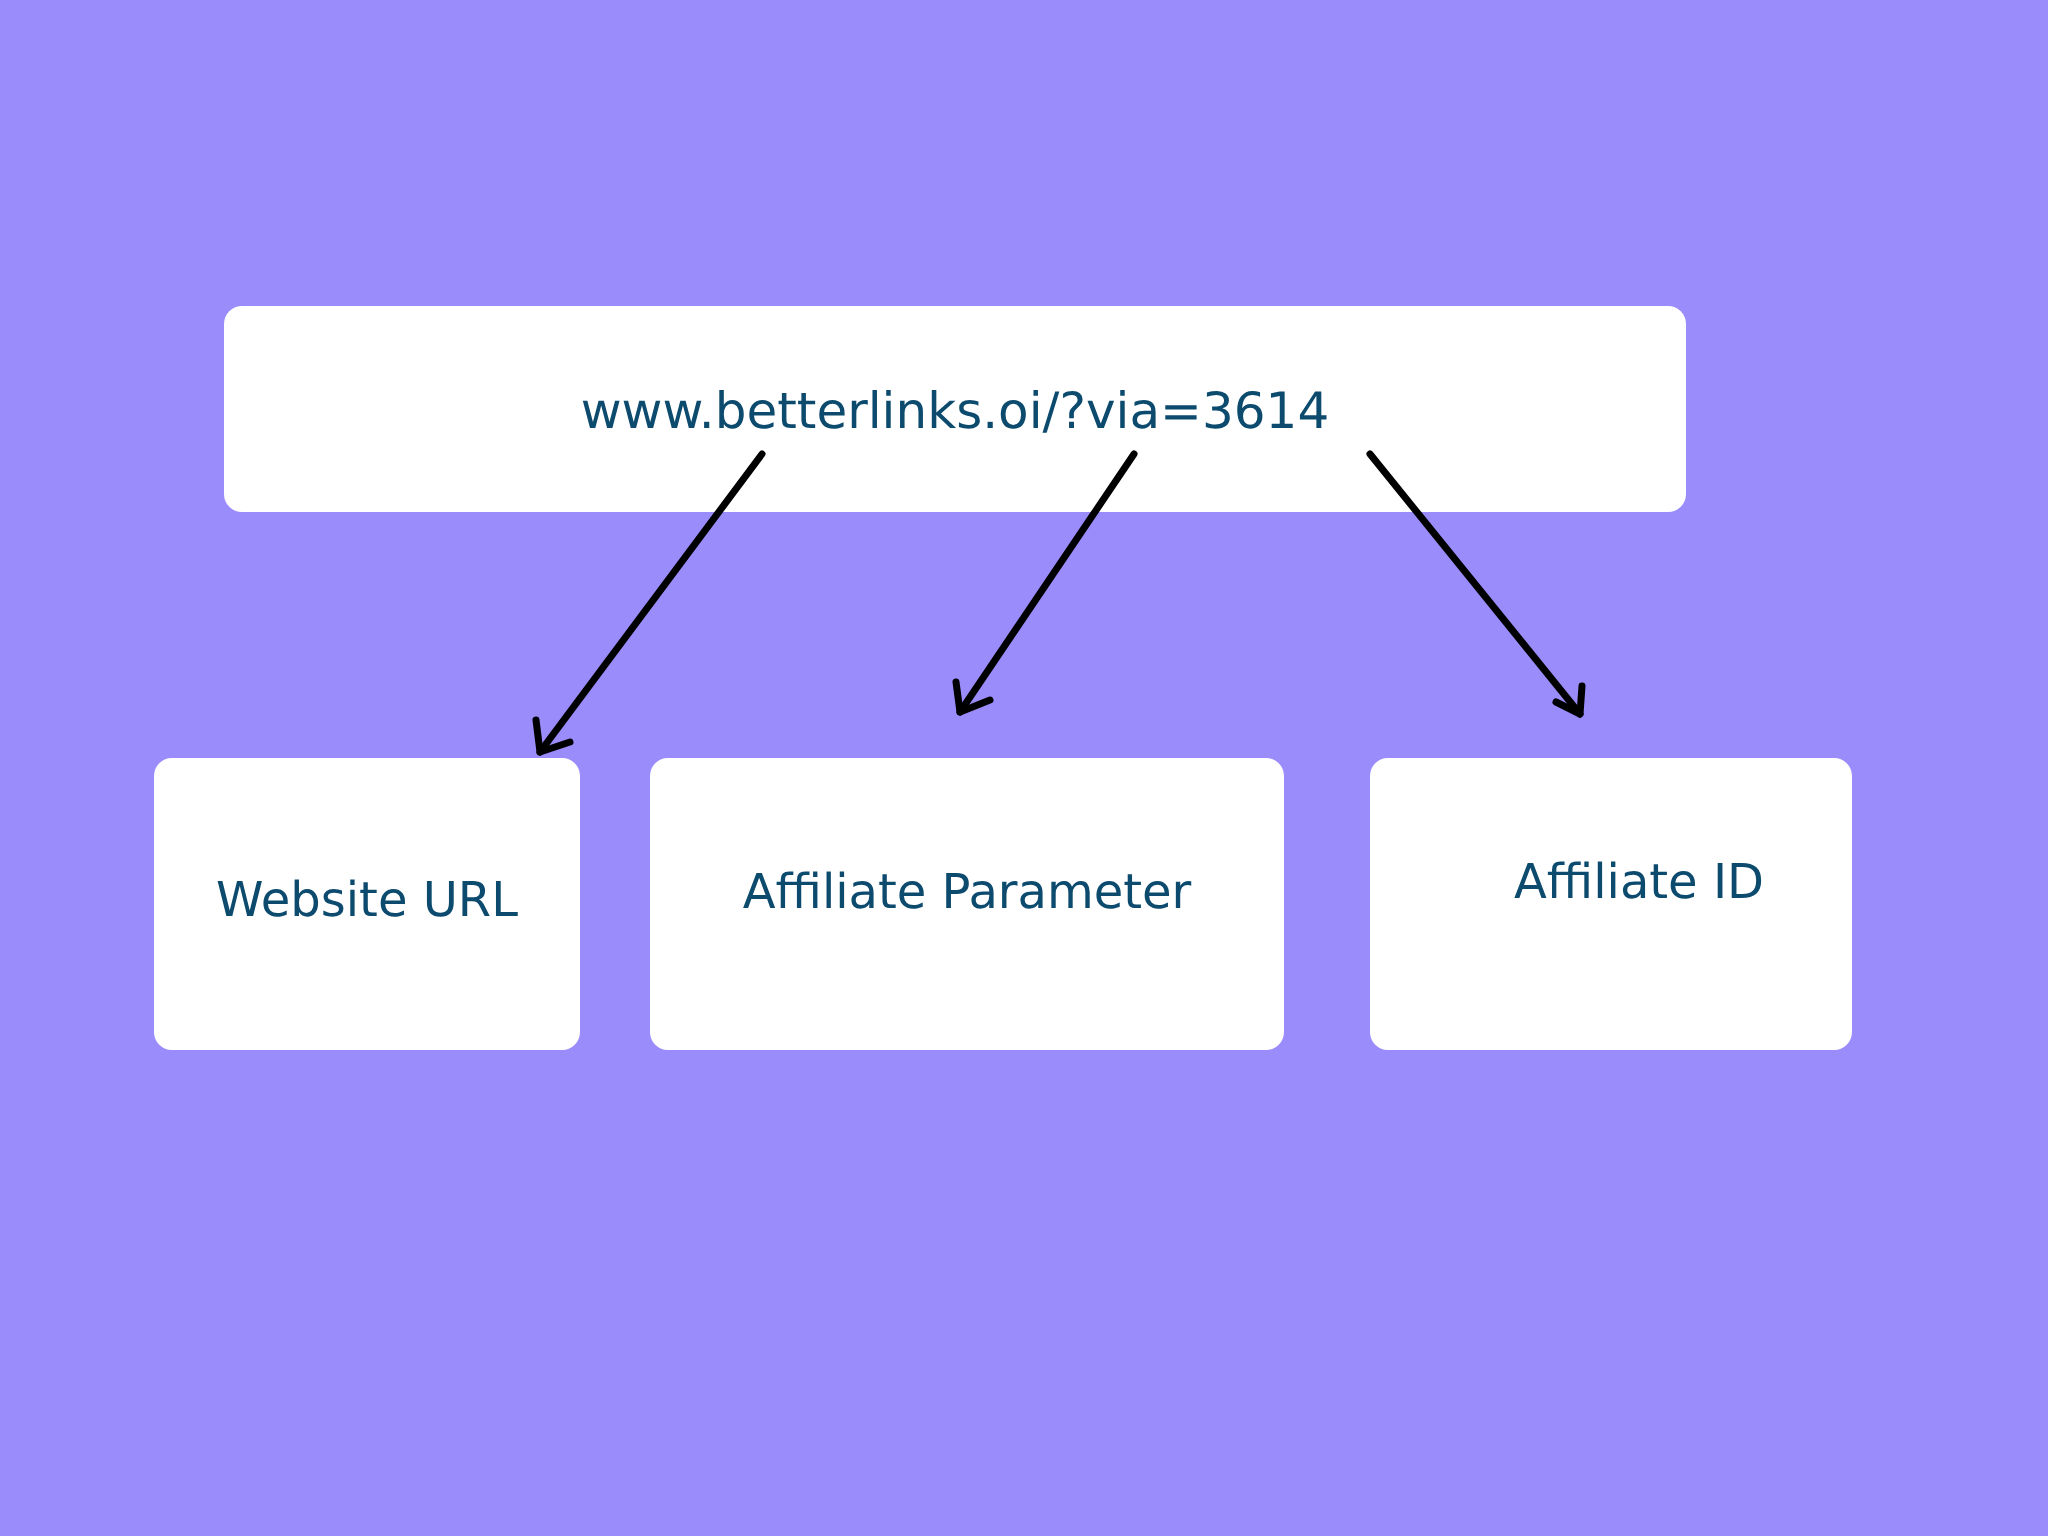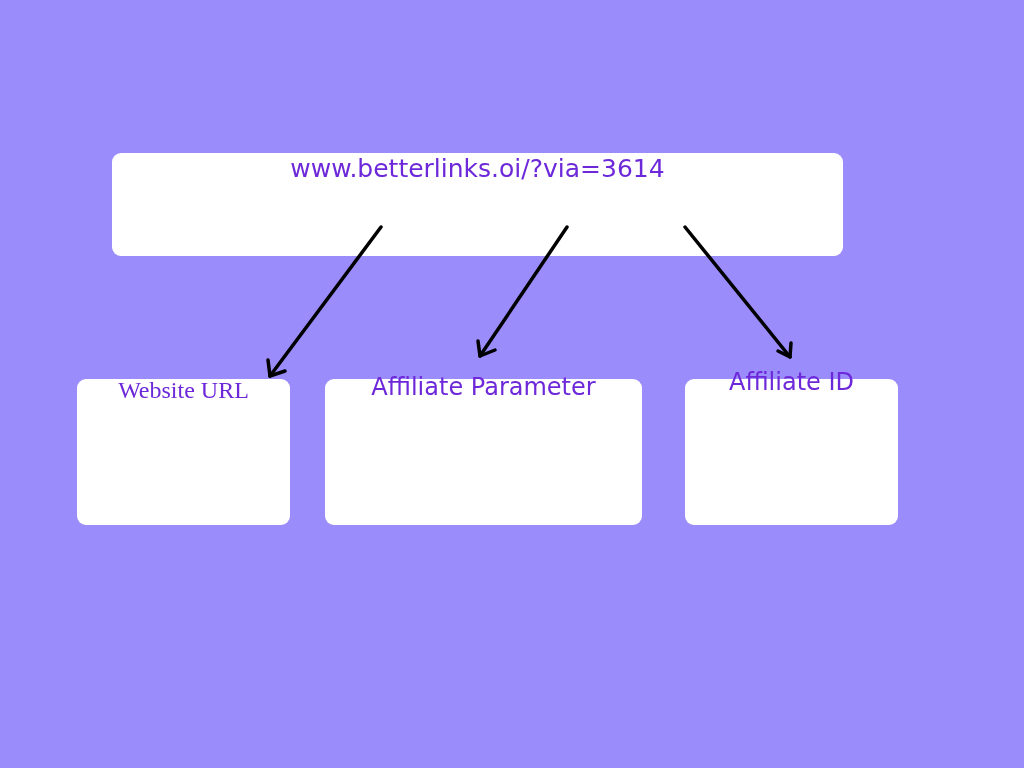--- a/index.html
+++ b/index.html
@@ -1,24 +1,24 @@
 <!DOCTYPE html>
 <html><head>
 <meta charset="utf-8">
 <style>
   html,body{margin:0;padding:0;}
   body{width:1024px;height:768px;background:#9b8cfc;position:relative;overflow:hidden;font-family:"DejaVu Sans",sans-serif;}
-  .box{position:absolute;background:#fff;border-radius:9px;display:flex;align-items:flex-start;justify-content:center;color:#6d28d9;}
+  .box{position:absolute;background:#fff;border-radius:9px;display:flex;align-items:center;justify-content:center;color:#0c4a6e;}
   .top{left:112px;top:153px;width:731px;height:103px;font-size:25px;}
   .top span{position:relative;top:1px;}
   .b1{left:77px;top:379px;width:213px;height:146px;font-size:24px;}
-  .b1 span{position:relative;top:-2px;font-family:Liberation Serif, serif;}
+  .b1 span{position:relative;top:-2px;}
   .b2{left:325px;top:379px;width:317px;height:146px;font-size:24px;}
   .b2 span{position:relative;top:-6px;}
-  .b3{left:685px;top:379px;width:213px;height:146px;font-size:24px;}
+  .b3{left:685px;top:379px;width:213px;height:146px;font-size:24px;padding-left:28px;}
   .b3 span{position:relative;top:-11px;}
   svg{position:absolute;left:0;top:0;}
 </style>
 </head>
 <body>
 
 <div class="box top">
   <span>www.betterlinks.oi/?via=3614</span>
 </div>
 <div class="box b1">

